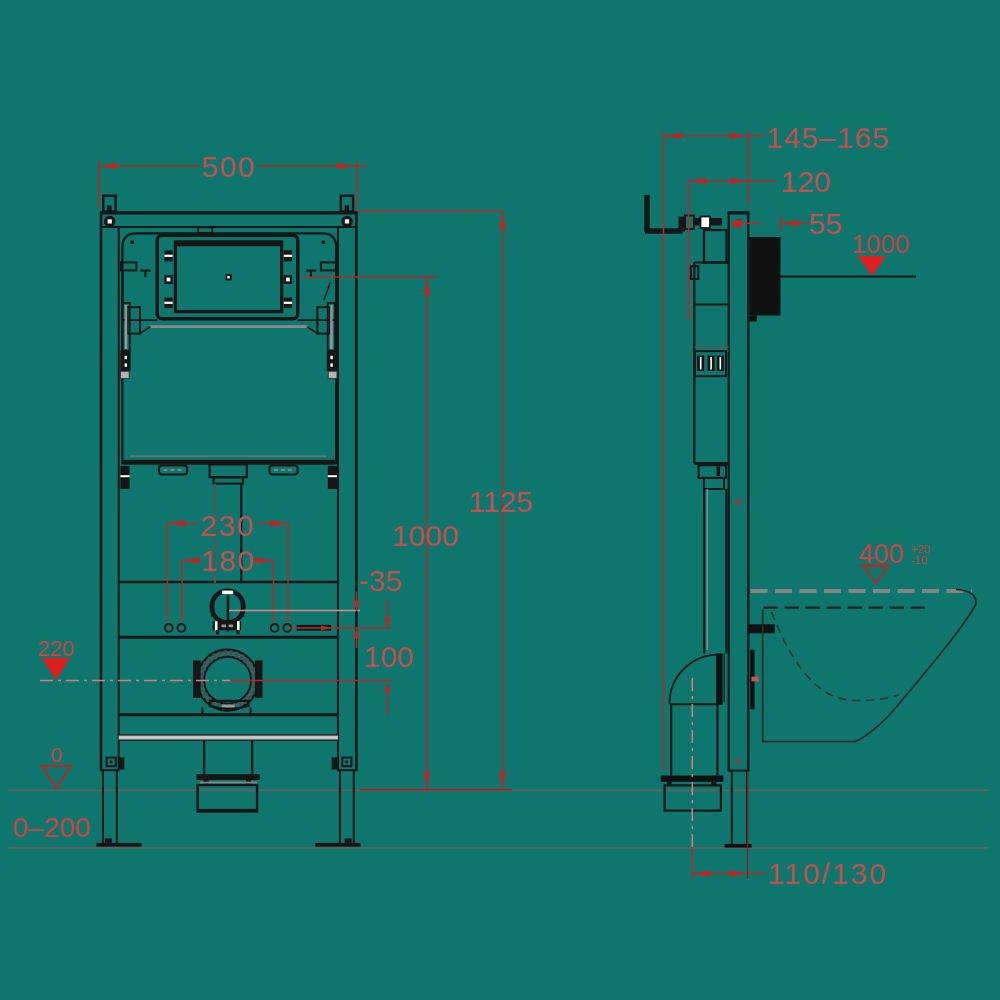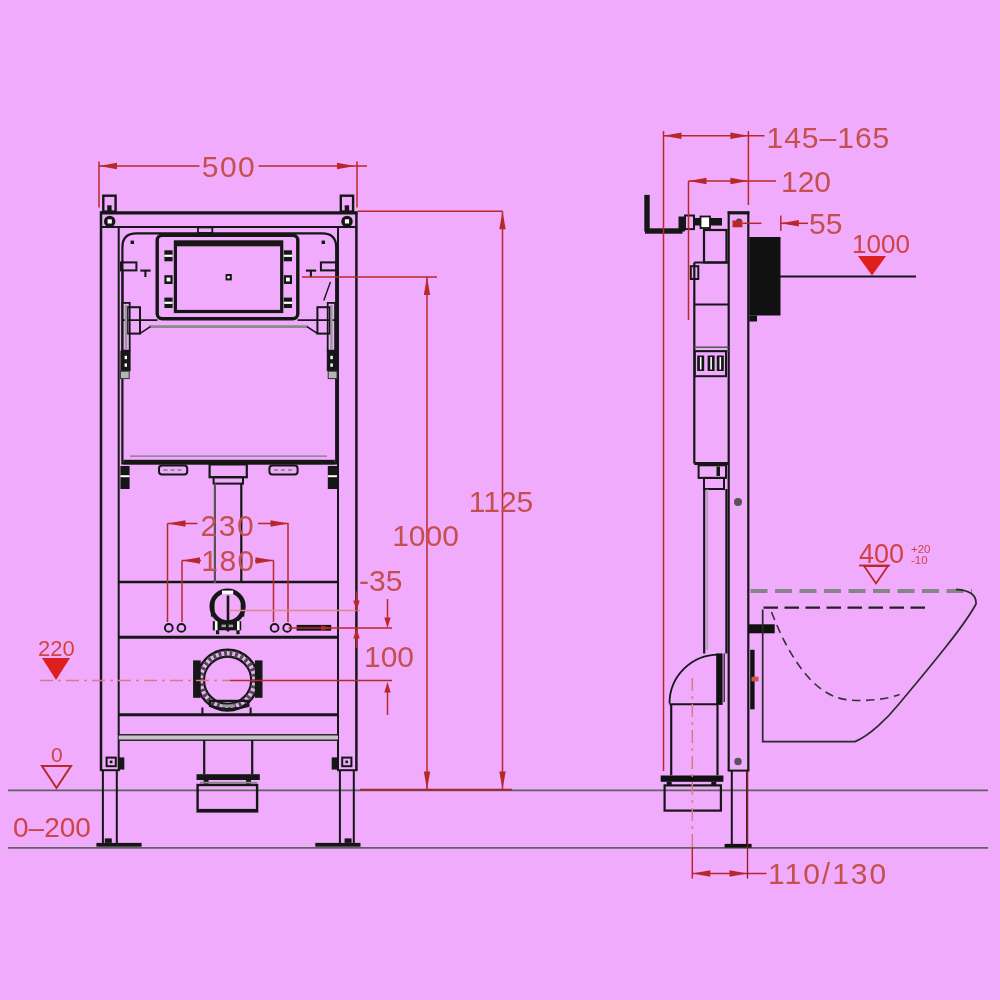--- a/index.html
+++ b/index.html
@@ -1,16 +1,16 @@
 <!DOCTYPE html>
 <html><head>
 <meta charset="utf-8">
 <style>
   html,body{margin:0;padding:0;background:#fff;}
-  .wrap{width:1000px;height:1000px;position:relative;background:#f0abfc;overflow:hidden;}
+  .wrap{width:1000px;height:1000px;position:relative;background:#0f766e;overflow:hidden;}
   svg{position:absolute;left:0;top:0;}
   text{font-family:"Liberation Sans", sans-serif;stroke:none;}
 </style>
 </head>
 <body>
 <div class="wrap">
 <svg width="1000" height="1000" viewBox="0 0 1000 1000" fill="none" stroke-linecap="butt">
 
 <g id="floors" stroke="#606060" stroke-width="1.7">
 

